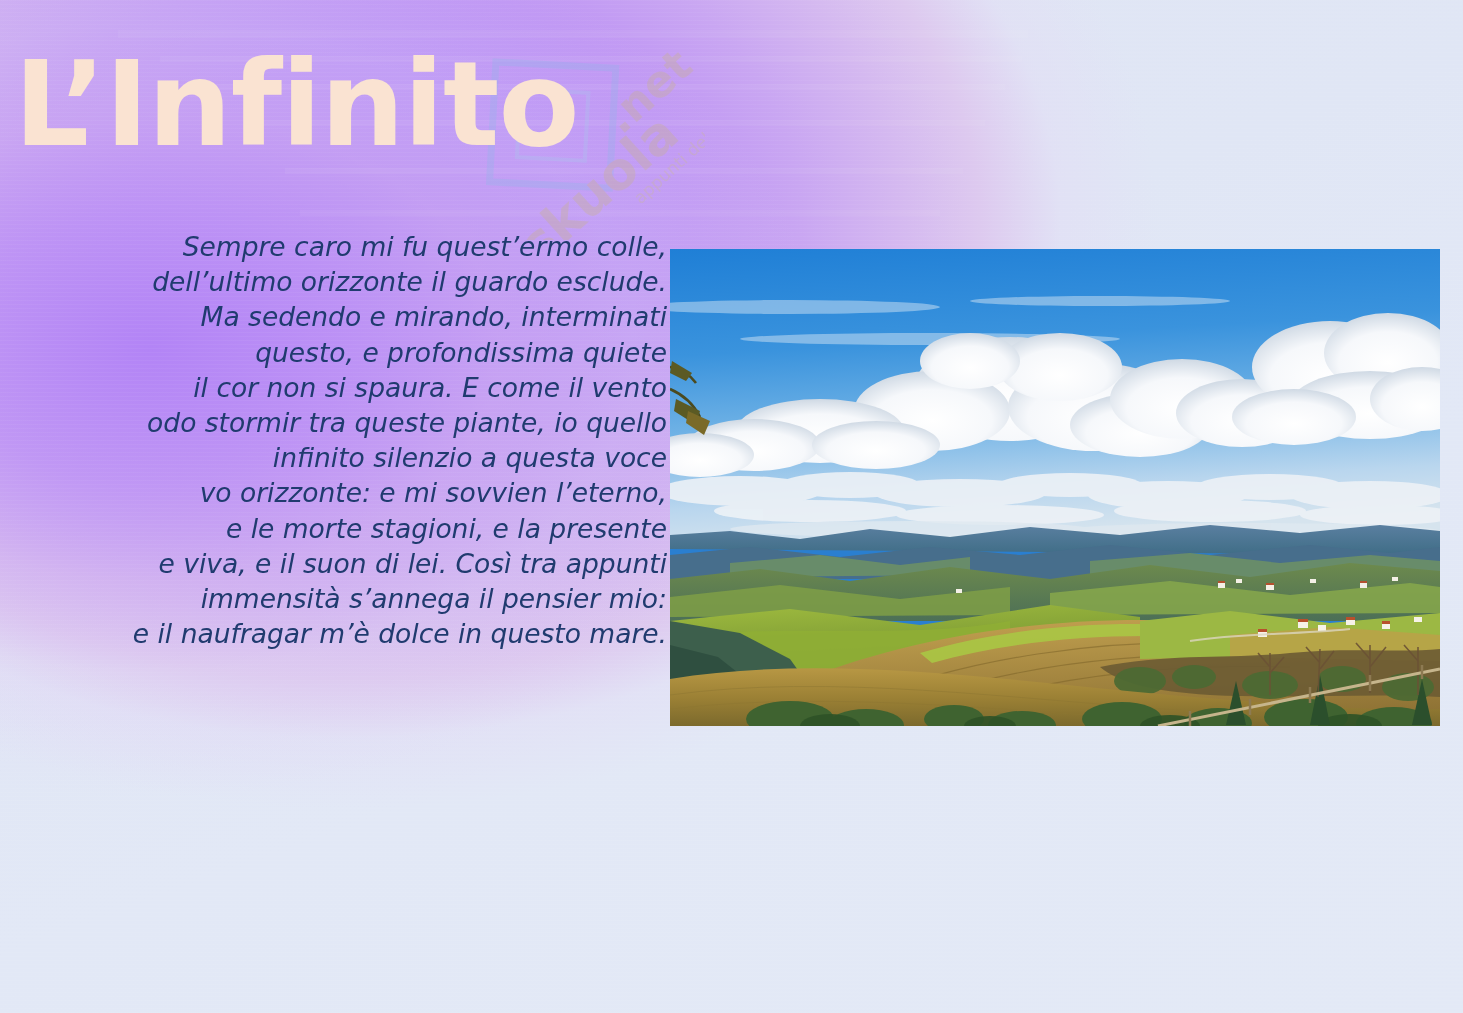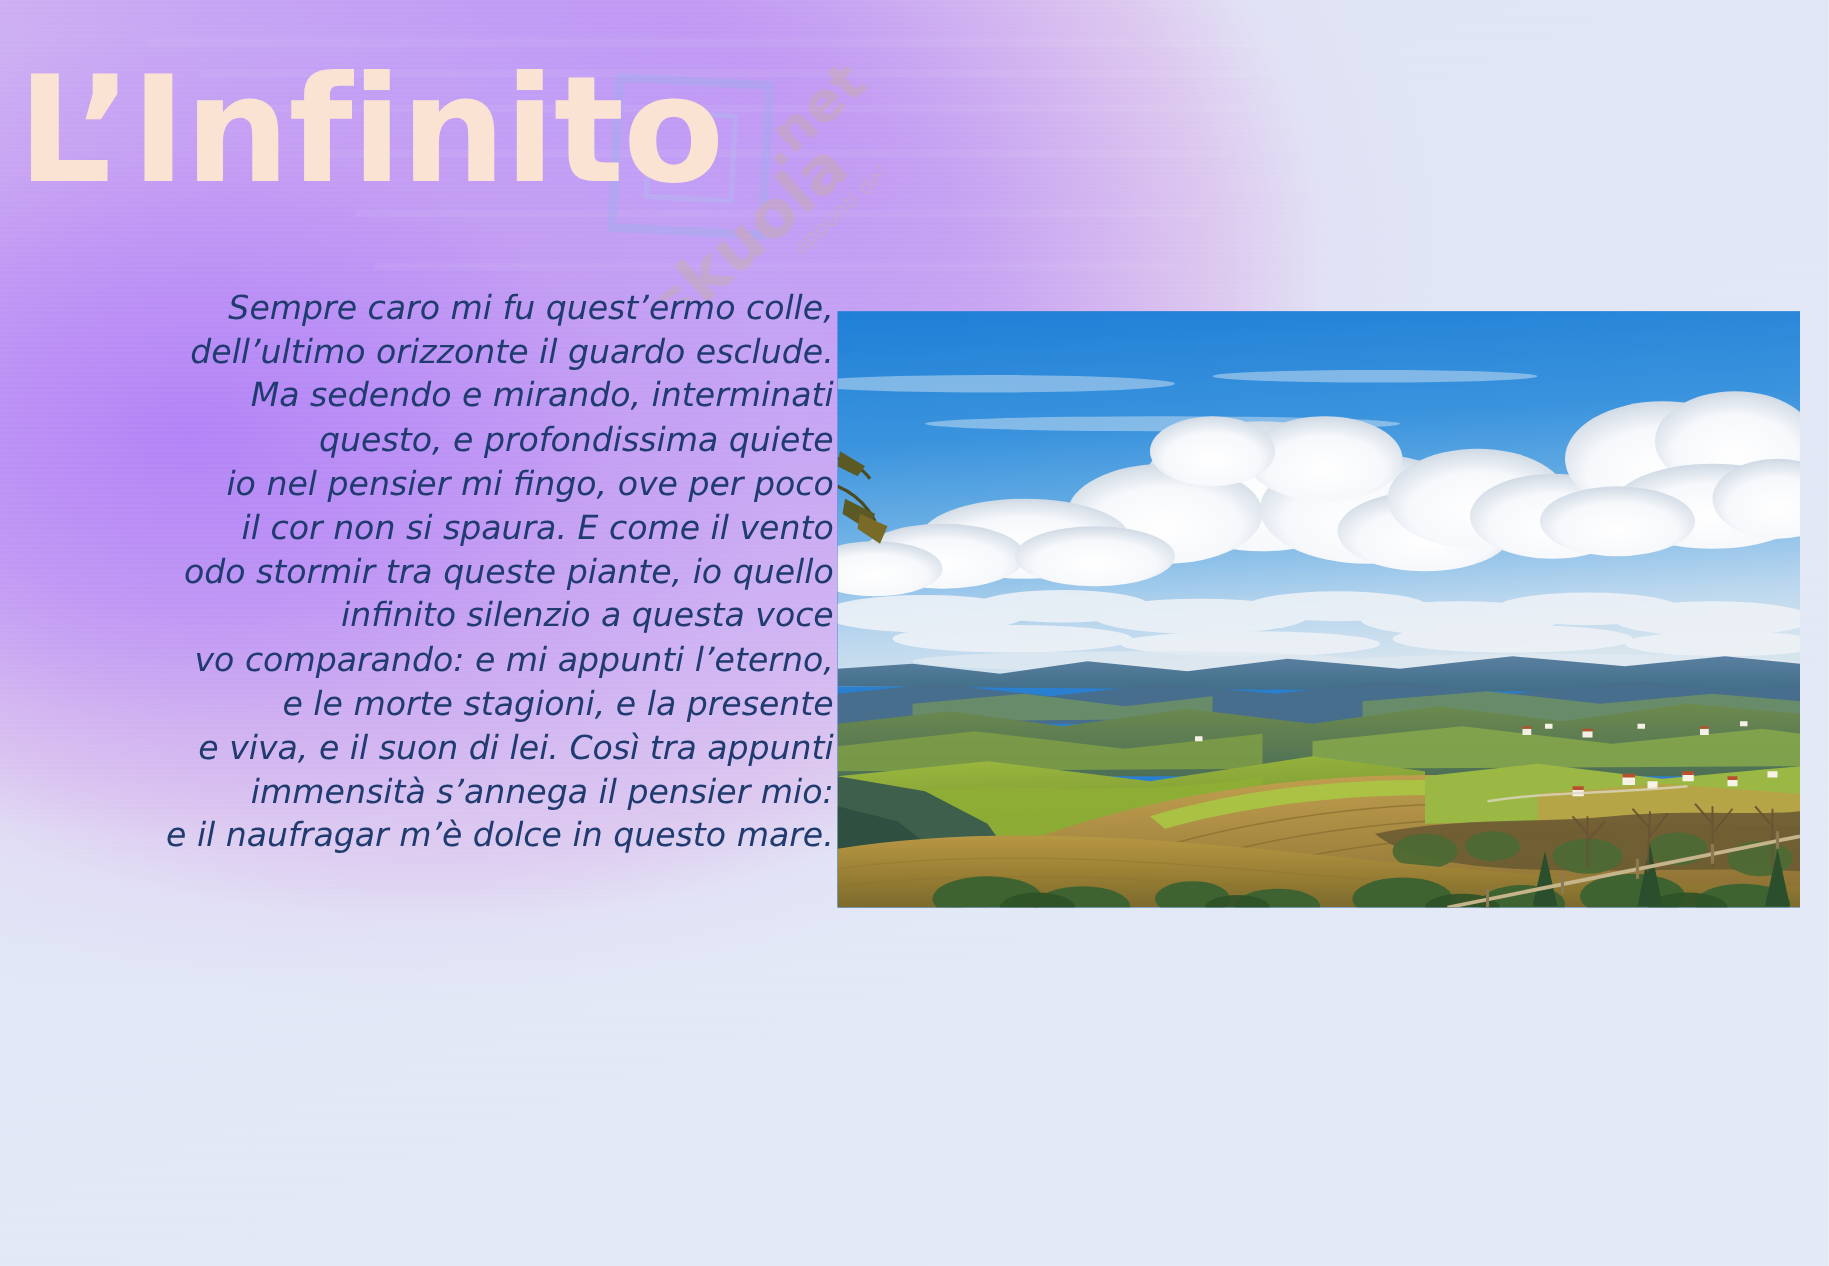--- a/index.html
+++ b/index.html
@@ -176,25 +176,24 @@
     </svg>
   </div>
 
   <h1 class="title">L’Infinito</h1>
 
   <div class="poem">
     <div class="poem-line">Sempre caro mi fu quest’ermo colle,</div>
     <div class="poem-line">dell’ultimo orizzonte il guardo esclude.</div>
     <div class="poem-line">Ma sedendo e mirando, interminati</div>
     <div class="poem-line">questo, e profondissima quiete</div>
-    <div class="poem-line">io nel pensier mi fingo, ove per poco</div>
     <div class="poem-line">il cor non si spaura. E come il vento</div>
     <div class="poem-line">odo stormir tra queste piante, io quello</div>
     <div class="poem-line">infinito silenzio a questa voce</div>
-    <div class="poem-line">vo comparando: e mi appunti l’eterno,</div>
+    <div class="poem-line">vo orizzonte: e mi sovvien l’eterno,</div>
     <div class="poem-line">e le morte stagioni, e la presente</div>
     <div class="poem-line">e viva, e il suon di lei. Così tra appunti</div>
     <div class="poem-line">immensità s’annega il pensier mio:</div>
     <div class="poem-line">e il naufragar m’è dolce in questo mare.</div>
   </div>
 
   <div class="photo">
     <svg viewBox="0 0 770 477" xmlns="http://www.w3.org/2000/svg" preserveAspectRatio="none">
       <defs>
         <linearGradient id="sky" x1="0" y1="0" x2="0.15" y2="1">

